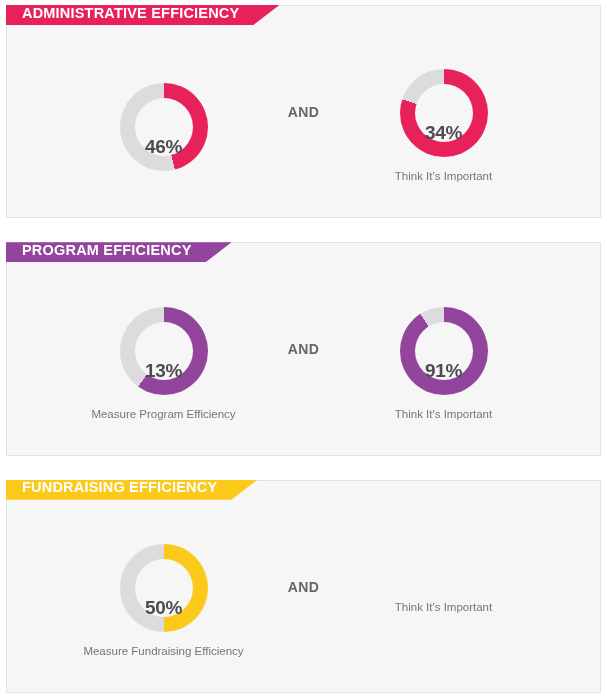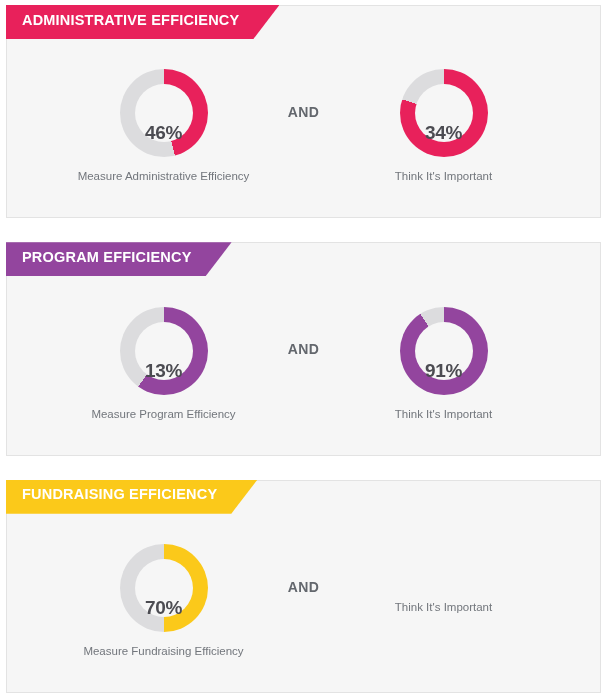--- a/index.html
+++ b/index.html
@@ -32,21 +32,21 @@
     min-height: 0;
     display: flex;
     flex-direction: column;
   }
 
   
   .panel-header {
     position: absolute;
     top: -1px;
     left: -1px;
-    height: 34px;
+    height: 20px;
     padding: 0 40px 4px 16px;
     display: flex;
     align-items: center;
     clip-path: polygon(0 0, 100% 0, calc(100% - 26px) 100%, 0 100%);
     -webkit-clip-path: polygon(0 0, 100% 0, calc(100% - 26px) 100%, 0 100%);
   }
   .panel-header-text {
     color: #ffffff;
     font-size: 14.5px;
     font-weight: bold;
@@ -142,21 +142,20 @@
       <span class="panel-header-text">ADMINISTRATIVE EFFICIENCY</span>
     </div>
     <div class="panel-body">
 
       <div class="stat">
         <div class="donut" style="background: conic-gradient(rgb(232, 33, 91) 0deg, rgb(232, 33, 91) 165.6deg, rgb(220, 220, 222) 165.6deg, rgb(220, 220, 222) 360deg);">
           <div class="donut-hole">
             <span class="donut-value">46%</span>
           </div>
         </div>
-        <div class="stat-label">Measure Administrative Efficiency</div>
       </div>
 
       <div class="and-sep">
         <div class="and-rule"></div>
         <span class="and-text">AND</span>
         <div class="and-rule"></div>
       </div>
 
       <div class="stat">
         <div class="donut" style="background: conic-gradient(rgb(232, 33, 91) 0deg, rgb(232, 33, 91) 288deg, rgb(220, 220, 222) 288deg, rgb(220, 220, 222) 360deg);">
@@ -205,21 +204,21 @@
 
   <section class="panel">
     <div class="panel-header" style="background: rgb(251, 201, 26);">
       <span class="panel-header-text">FUNDRAISING EFFICIENCY</span>
     </div>
     <div class="panel-body">
 
       <div class="stat">
         <div class="donut" style="background: conic-gradient(rgb(251, 201, 26) 0deg, rgb(251, 201, 26) 180deg, rgb(220, 220, 222) 180deg, rgb(220, 220, 222) 360deg);">
           <div class="donut-hole">
-            <span class="donut-value">70%</span>
+            <span class="donut-value">50%</span>
           </div>
         </div>
         <div class="stat-label">Measure Fundraising Efficiency</div>
       </div>
 
       <div class="and-sep">
         <div class="and-rule"></div>
         <span class="and-text">AND</span>
         <div class="and-rule"></div>
       </div>

